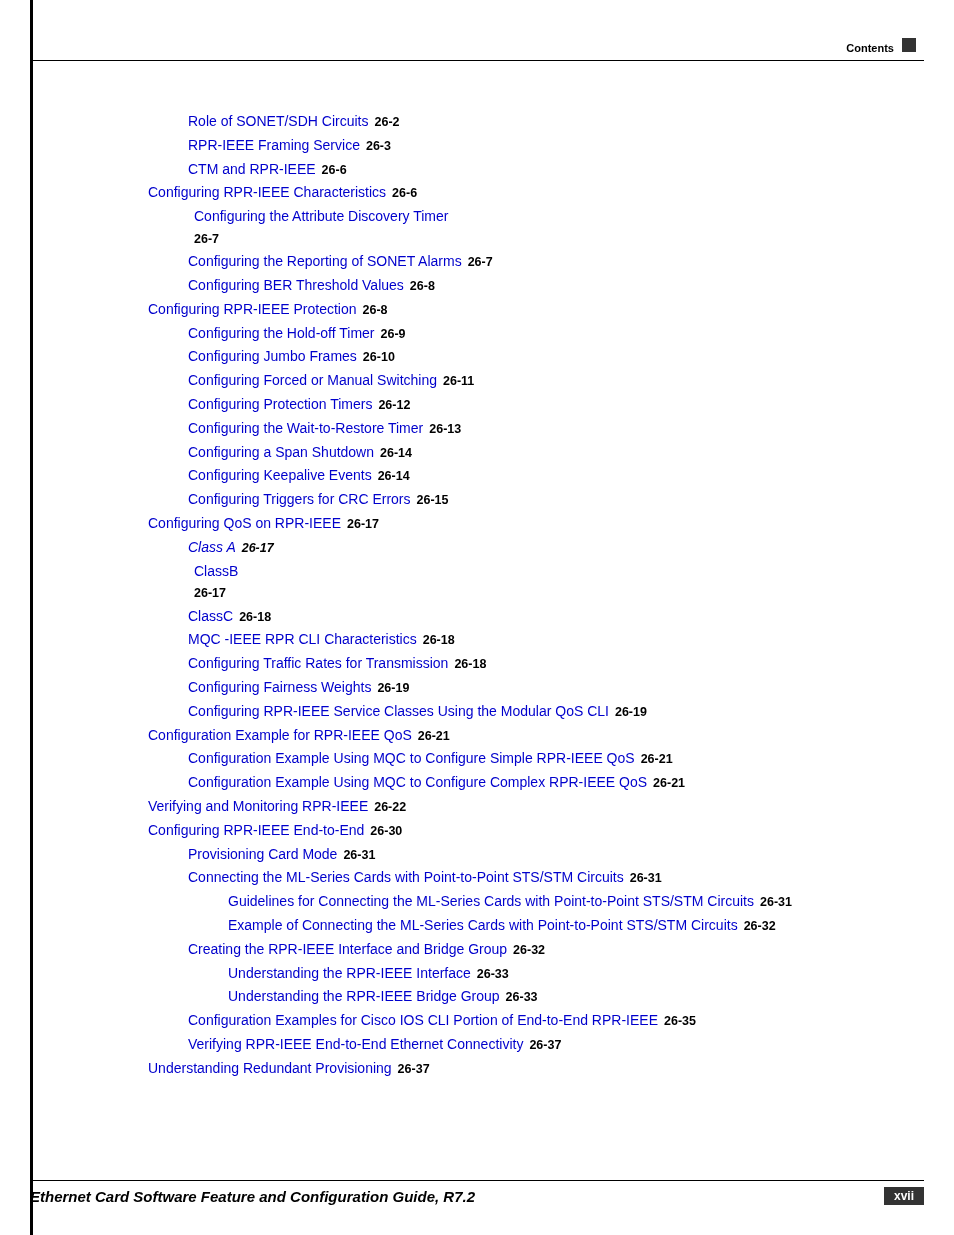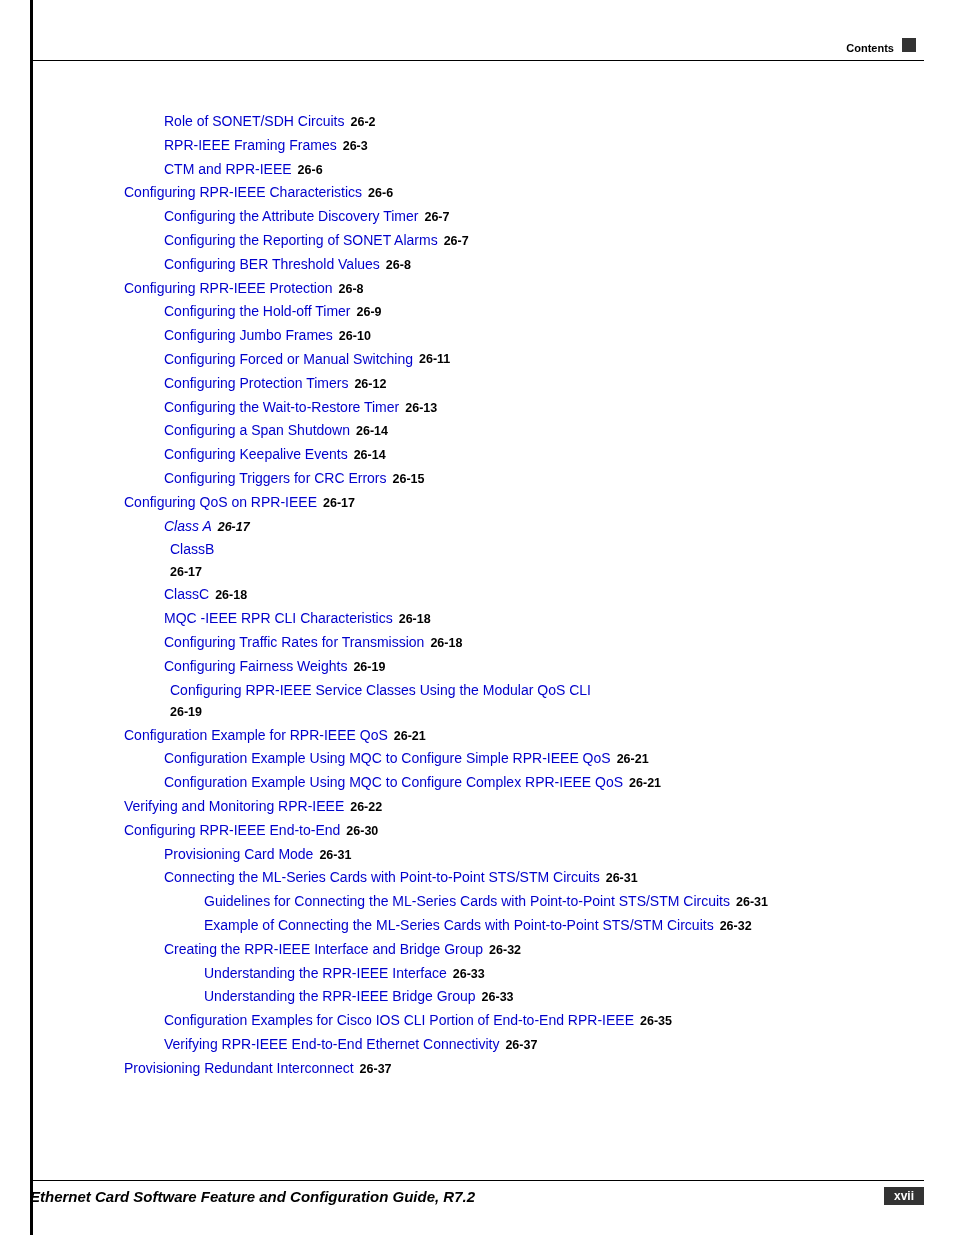--- a/index.html
+++ b/index.html
@@ -8,21 +8,21 @@
       font-size: 13px;
       background: #fff;
       color: #000;
       width: 954px;
       min-height: 1235px;
       position: relative;
     }
     .page {
       width: 954px;
       min-height: 1235px;
-      padding: 40px 60px 60px 24px;
+      padding: 40px 60px 60px 48px;
       position: relative;
     }
     
     .left-bar {
       position: absolute;
       left: 30px;
       top: 0;
       bottom: 0;
       width: 3px;
       background: #000;
@@ -116,32 +116,32 @@
 
   <div class="header-right">Contents</div>
   <div class="header-right-bar"></div>
 
   <div class="content" id="toc-container">
   <div class="toc-entry" style="padding-left: 80px;">
         <a class="toc-link" href="#">Role of SONET/SDH Circuits</a>
         <span class="toc-page">26-2</span>
       </div>
       <div class="toc-entry" style="padding-left: 80px;">
-        <a class="toc-link" href="#">RPR-IEEE Framing Frames</a>
+        <a class="toc-link" href="#">RPR-IEEE Framing Service</a>
         <span class="toc-page">26-3</span>
       </div>
       <div class="toc-entry" style="padding-left: 80px;">
         <a class="toc-link" href="#">CTM and RPR-IEEE</a>
         <span class="toc-page">26-6</span>
       </div>
       <div class="toc-entry" style="padding-left: 40px;">
         <a class="toc-link" href="#">Configuring RPR-IEEE Characteristics</a>
         <span class="toc-page">26-6</span>
       </div>
-      <div class="toc-entry" style="padding-left: 80px;">
+      <div class="toc-entry" style="padding-left: 80px; flex-direction: column;">
         <a class="toc-link" href="#">Configuring the Attribute Discovery Timer</a>
         <span class="toc-page">26-7</span>
       </div>
       <div class="toc-entry" style="padding-left: 80px;">
         <a class="toc-link" href="#">Configuring the Reporting of SONET Alarms</a>
         <span class="toc-page">26-7</span>
       </div>
       <div class="toc-entry" style="padding-left: 80px;">
         <a class="toc-link" href="#">Configuring BER Threshold Values</a>
         <span class="toc-page">26-8</span>
@@ -151,21 +151,21 @@
         <span class="toc-page">26-8</span>
       </div>
       <div class="toc-entry" style="padding-left: 80px;">
         <a class="toc-link" href="#">Configuring the Hold-off Timer</a>
         <span class="toc-page">26-9</span>
       </div>
       <div class="toc-entry" style="padding-left: 80px;">
         <a class="toc-link" href="#">Configuring Jumbo Frames</a>
         <span class="toc-page">26-10</span>
       </div>
-      <div class="toc-entry" style="padding-left: 80px; align-items: center;">
+      <div class="toc-entry" style="padding-left: 80px;">
         <a class="toc-link" href="#">Configuring Forced or Manual Switching</a>
         <span class="toc-page">26-11</span>
       </div>
       <div class="toc-entry" style="padding-left: 80px;">
         <a class="toc-link" href="#">Configuring Protection Timers</a>
         <span class="toc-page">26-12</span>
       </div>
       <div class="toc-entry" style="padding-left: 80px;">
         <a class="toc-link" href="#">Configuring the Wait-to-Restore Timer</a>
         <span class="toc-page">26-13</span>
@@ -203,21 +203,21 @@
         <span class="toc-page">26-18</span>
       </div>
       <div class="toc-entry" style="padding-left: 80px;">
         <a class="toc-link" href="#">Configuring Traffic Rates for Transmission</a>
         <span class="toc-page">26-18</span>
       </div>
       <div class="toc-entry" style="padding-left: 80px;">
         <a class="toc-link" href="#">Configuring Fairness Weights</a>
         <span class="toc-page">26-19</span>
       </div>
-      <div class="toc-entry" style="padding-left: 80px; flex-direction: column;">
+      <div class="toc-entry" style="padding-left: 80px;">
         <a class="toc-link" href="#">Configuring RPR-IEEE Service Classes Using the Modular QoS CLI</a>
         <span class="toc-page">26-19</span>
       </div>
       <div class="toc-entry" style="padding-left: 40px;">
         <a class="toc-link" href="#">Configuration Example for RPR-IEEE QoS</a>
         <span class="toc-page">26-21</span>
       </div>
       <div class="toc-entry" style="padding-left: 80px;">
         <a class="toc-link" href="#">Configuration Example Using MQC to Configure Simple RPR-IEEE QoS</a>
         <span class="toc-page">26-21</span>
@@ -264,21 +264,21 @@
       </div>
       <div class="toc-entry" style="padding-left: 80px;">
         <a class="toc-link" href="#">Configuration Examples for Cisco IOS CLI Portion of End-to-End RPR-IEEE</a>
         <span class="toc-page">26-35</span>
       </div>
       <div class="toc-entry" style="padding-left: 80px;">
         <a class="toc-link" href="#">Verifying RPR-IEEE End-to-End Ethernet Connectivity</a>
         <span class="toc-page">26-37</span>
       </div>
       <div class="toc-entry" style="padding-left: 40px;">
-        <a class="toc-link" href="#">Provisioning Redundant Interconnect</a>
+        <a class="toc-link" href="#">Understanding Redundant Provisioning</a>
         <span class="toc-page">26-37</span>
       </div>
     </div>
 
   <div class="footer">
     <div class="footer-line"></div>
     <div class="footer-content">
       <span class="footer-title">Ethernet Card Software Feature and Configuration Guide, R7.2</span>
       <span class="footer-page-box">xvii</span>
     </div>

